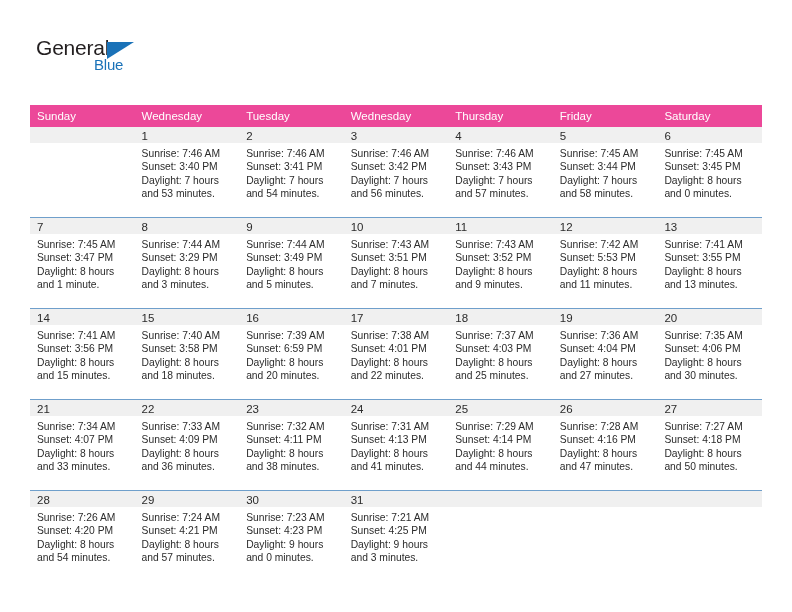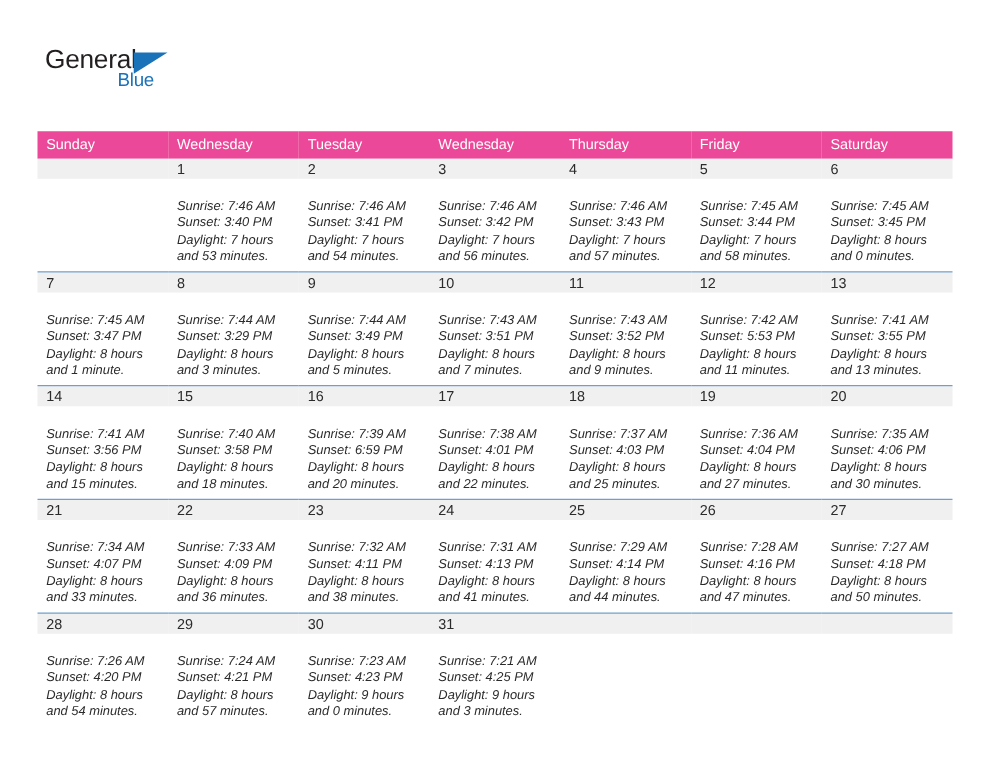--- a/index.html
+++ b/index.html
@@ -123,25 +123,24 @@
     padding: 2px 0 2px 7px;
     font-size: 11.5px;
     color: #2b2b2b;
     line-height: 15px;
     box-sizing: border-box;
   }
   .daynum-bar.empty {
     color: transparent;
   }
   .cell-lines {
-    padding: 16px 5px 0 7px;
+    padding: 4px 5px 0 7px;
     font-size: 10.3px;
     line-height: 13.4px;
     color: #2b2b2b;
-    font-style: italic;
   }
   .cell-lines div {
     white-space: nowrap;
   }
   .blank-cell .daynum-bar {
     background: #f0f0f0;
   }
 </style>
 </head>
 <body>

